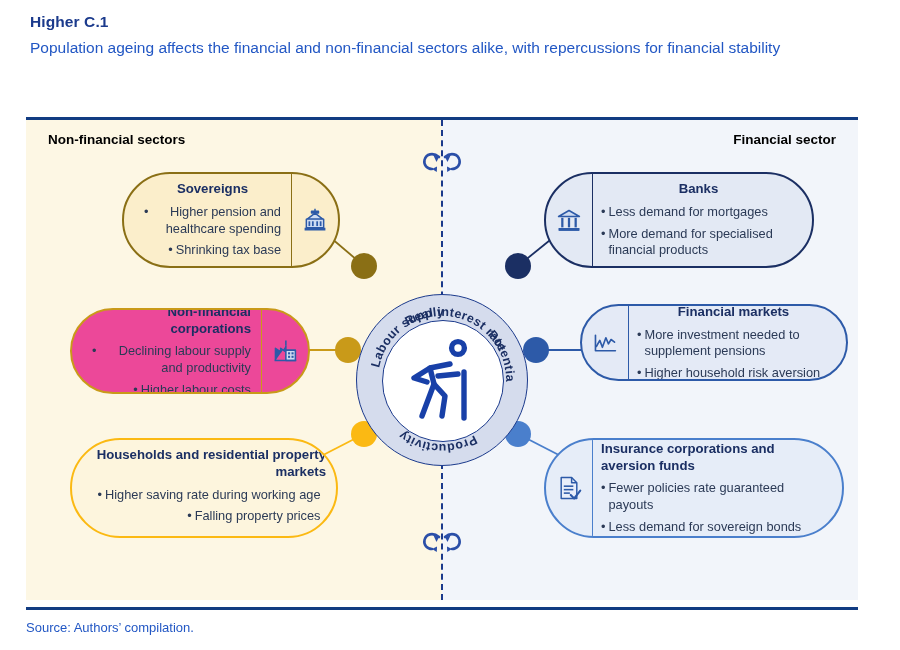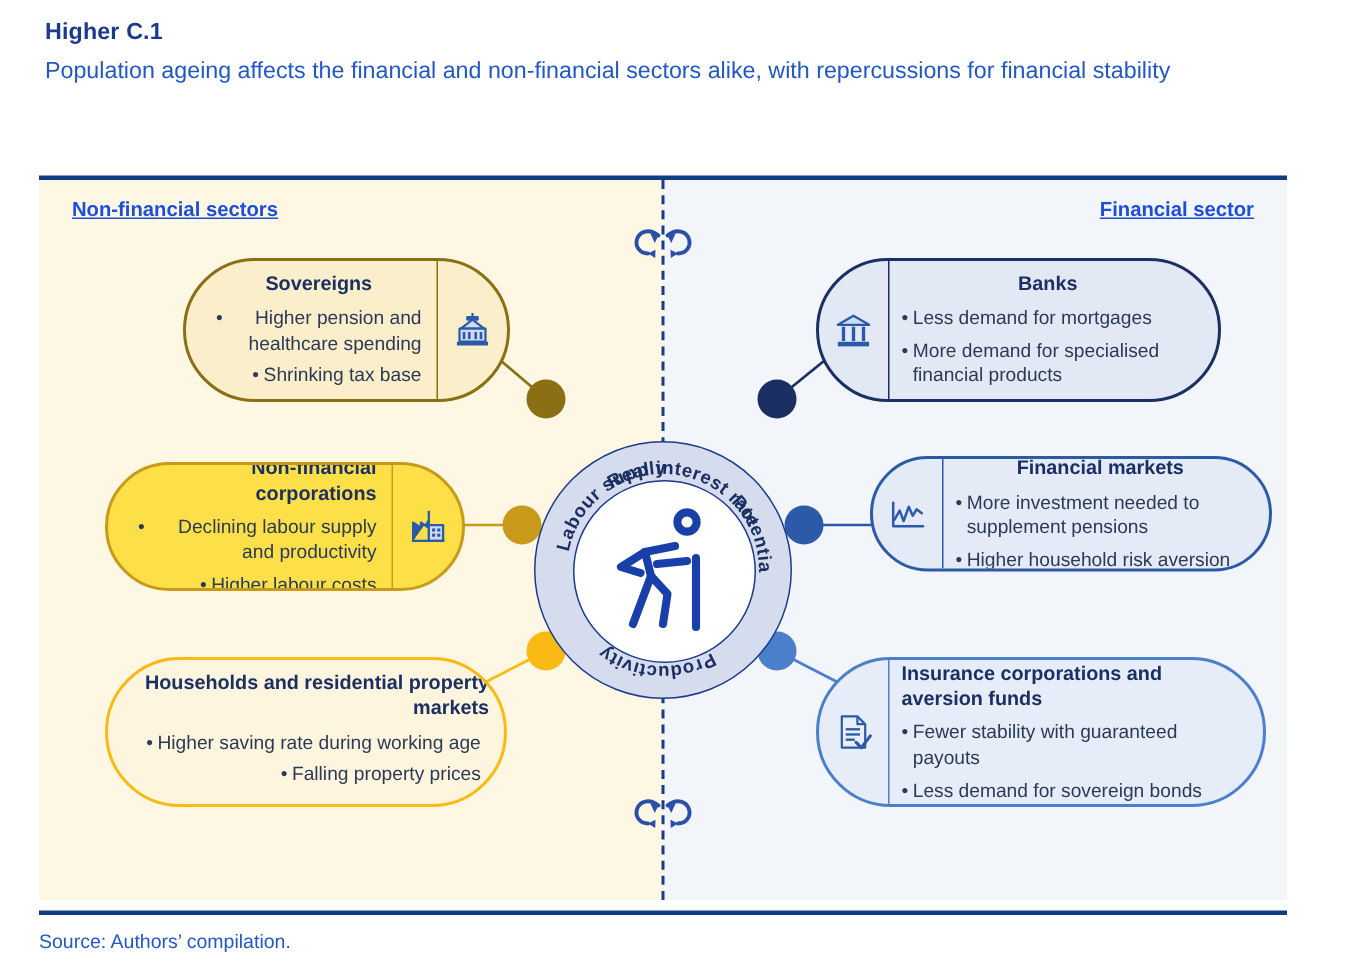--- a/index.html
+++ b/index.html
@@ -36,21 +36,21 @@
   #panel-left  { position:absolute; left:0; top:0; width:50%; height:100%; background:#fdf7e4; }
   #panel-right { position:absolute; left:50%; top:0; width:50%; height:100%; background:#f2f5fa; }
 
   #divider {
     position: absolute; left: 50%; top: 0; width: 0; height: 100%;
     border-left: 2px dashed #1b3a8c; transform: translateX(-1px);
   }
 
   .panel-heading {
     position: absolute; top: 12px;
-    font-size: 13.5px; font-weight: bold; color: #1d4ed8; text-decoration: underline;
+    font-size: 13.5px; font-weight: bold; color: #000000;
   }
   #heading-left  { left: 22px; }
   #heading-right { right: 22px; }
 
   
   .exchange-icon {
     position: absolute; left: 50%; transform: translateX(-50%);
     width: 46px; height: 30px;
   }
   #exchange-top    { top: 28px; }
@@ -111,21 +111,21 @@
   .card.left .card-body { text-align: right; align-items: center; padding: 7px 10px 7px 20px; }
   .card.left .bullet { justify-content: flex-end; text-align: right; }
   .card.left .card-icon { border-left: 1.8px solid currentColor; }
 
   
   .card.right .card-body { text-align: left; align-items: center; padding: 7px 16px 7px 8px; }
   .card.right .card-icon { border-right: 1.8px solid currentColor; }
 
   
   .card.olive  { border: 2.4px solid #8a6f15; background:#fbeecb; color:#8a6f15; }
-  .card.gold   { border: 2.4px solid #c99a19; background:#fde047; color:#c99a19; }
+  .card.gold   { border: 2.4px solid #c99a19; background:#ec4899; color:#c99a19; }
   .card.amber  { border: 2.4px solid #fbb913; background:#fdf5dd; color:#fbb913;flex-direction:column; }
   .card.navy   { border: 2.2px solid #1b2f63; background:#e3e9f4; color:#1b2f63; }
   .card.blue   { border: 2.2px solid #2d5aa8; background:#e4eaf6; color:#2d5aa8; }
   .card.lblue  { border: 2.2px solid #4a7fcc; background:#e6edf8; color:#4a7fcc; }
 
   
   #footer-rule {
     position:absolute; left:26px; top:607px; width:832px; height:2.6px;
     background:#123c82;
   }
@@ -385,21 +385,21 @@
           <rect x="9" y="20" width="7" height="1.8"></rect>
         </g>
         <path d="M17 23 L21 27 L28 18" fill="none" stroke="#2d5aa8" stroke-width="2.4" stroke-linecap="round" stroke-linejoin="round"></path>
       </svg>
     </div>
     <div class="card-body">
       <div class="card-title">Insurance corporations and aversion funds</div>
       <div class="card-bullets">
         <div class="bullet">
           <span class="dot">•</span>
-          <span>Fewer stability with guaranteed payouts</span>
+          <span>Fewer policies rate guaranteed payouts</span>
         </div>
         <div class="bullet">
           <span class="dot">•</span>
           <span>Less demand for sovereign bonds</span>
         </div>
       </div>
     </div>
   </div>
 
 </div>

